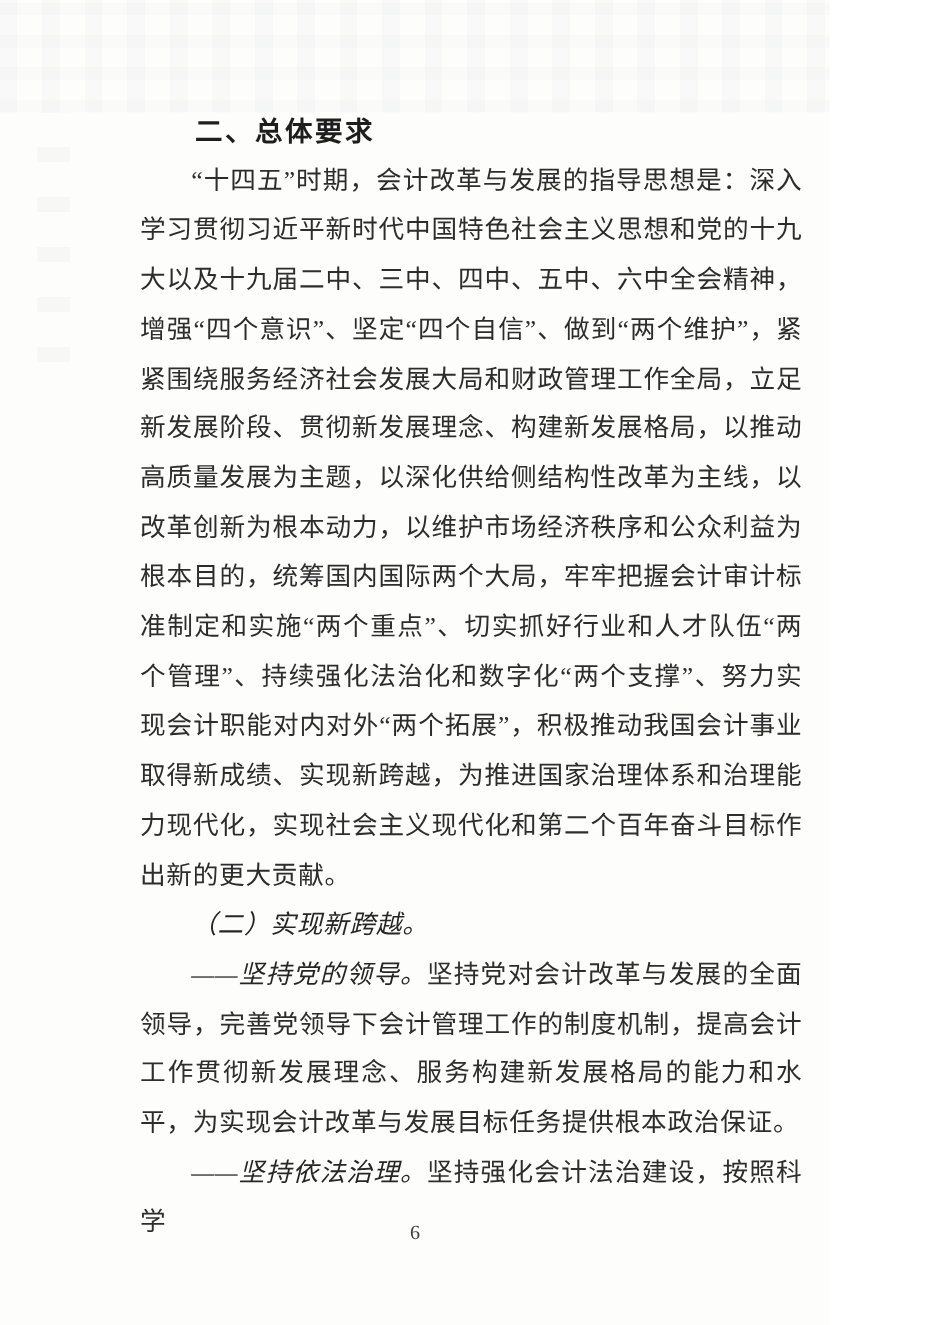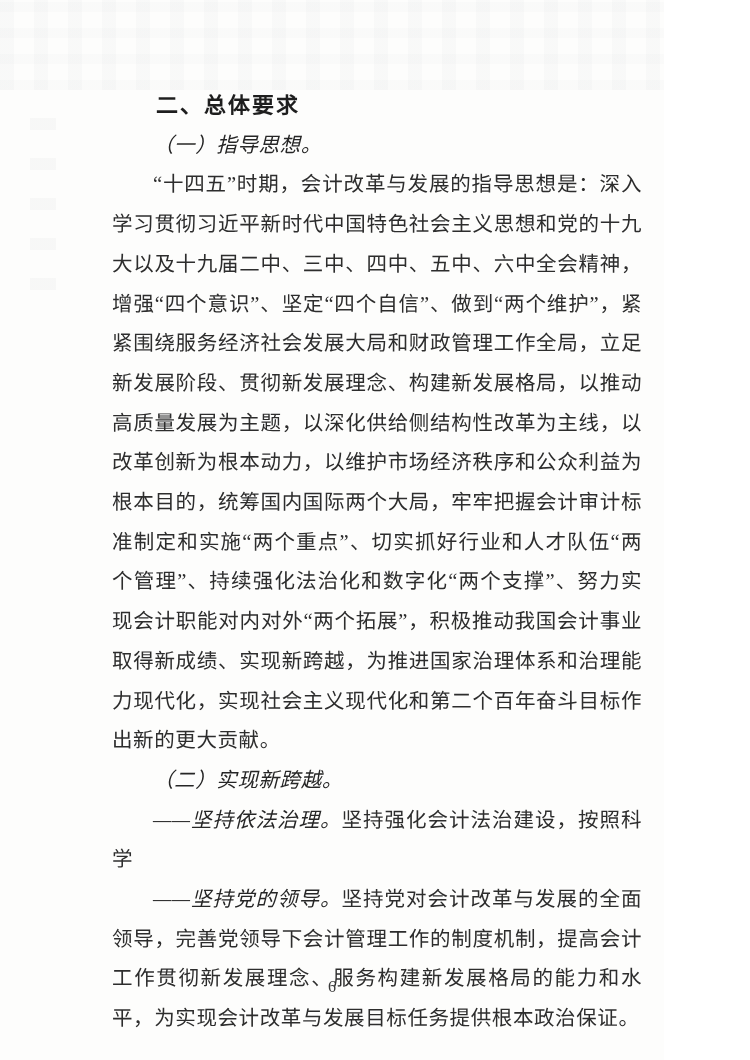--- a/index.html
+++ b/index.html
@@ -89,27 +89,26 @@
 
 <div class="page">
 
   <div class="scan-noise-top"></div>
   <div class="scan-noise-left"></div>
 
   <div class="content">
 
     <h2 class="section-heading">二、总体要求</h2>
 
-    <p class="kai">（一）指导思想。</p>
 
     <p class="body-para">“十四五”时期，会计改革与发展的指导思想是：深入学习贯彻习近平新时代中国特色社会主义思想和党的十九大以及十九届二中、三中、四中、五中、六中全会精神，增强“四个意识”、坚定“四个自信”、做到“两个维护”，紧紧围绕服务经济社会发展大局和财政管理工作全局，立足新发展阶段、贯彻新发展理念、构建新发展格局，以推动高质量发展为主题，以深化供给侧结构性改革为主线，以改革创新为根本动力，以维护市场经济秩序和公众利益为根本目的，统筹国内国际两个大局，牢牢把握会计审计标准制定和实施“两个重点”、切实抓好行业和人才队伍“两个管理”、持续强化法治化和数字化“两个支撑”、努力实现会计职能对内对外“两个拓展”，积极推动我国会计事业取得新成绩、实现新跨越，为推进国家治理体系和治理能力现代化，实现社会主义现代化和第二个百年奋斗目标作出新的更大贡献。</p>
 
     <p class="kai">（二）实现新跨越。</p>
 
+    <p class="body-para"><span class="kai">——坚持党的领导。</span><span>坚持党对会计改革与发展的全面领导，完善党领导下会计管理工作的制度机制，提高会计工作贯彻新发展理念、服务构建新发展格局的能力和水平，为实现会计改革与发展目标任务提供根本政治保证。</span></p>
+
     <p class="body-para"><span class="kai">——坚持依法治理。</span><span>坚持强化会计法治建设，按照科学</span></p>
-
-    <p class="body-para"><span class="kai">——坚持党的领导。</span><span>坚持党对会计改革与发展的全面领导，完善党领导下会计管理工作的制度机制，提高会计工作贯彻新发展理念、服务构建新发展格局的能力和水平，为实现会计改革与发展目标任务提供根本政治保证。</span></p>
 
   </div>
 
   <div class="page-number">6</div>
 
 </div>
 
 </body></html>

